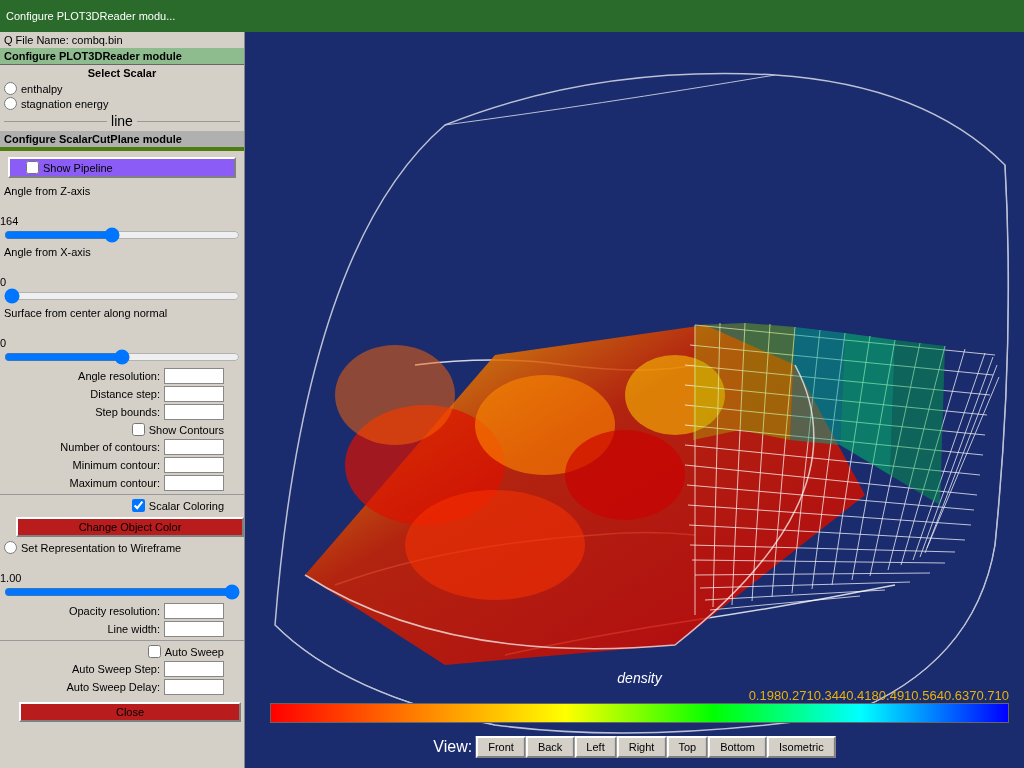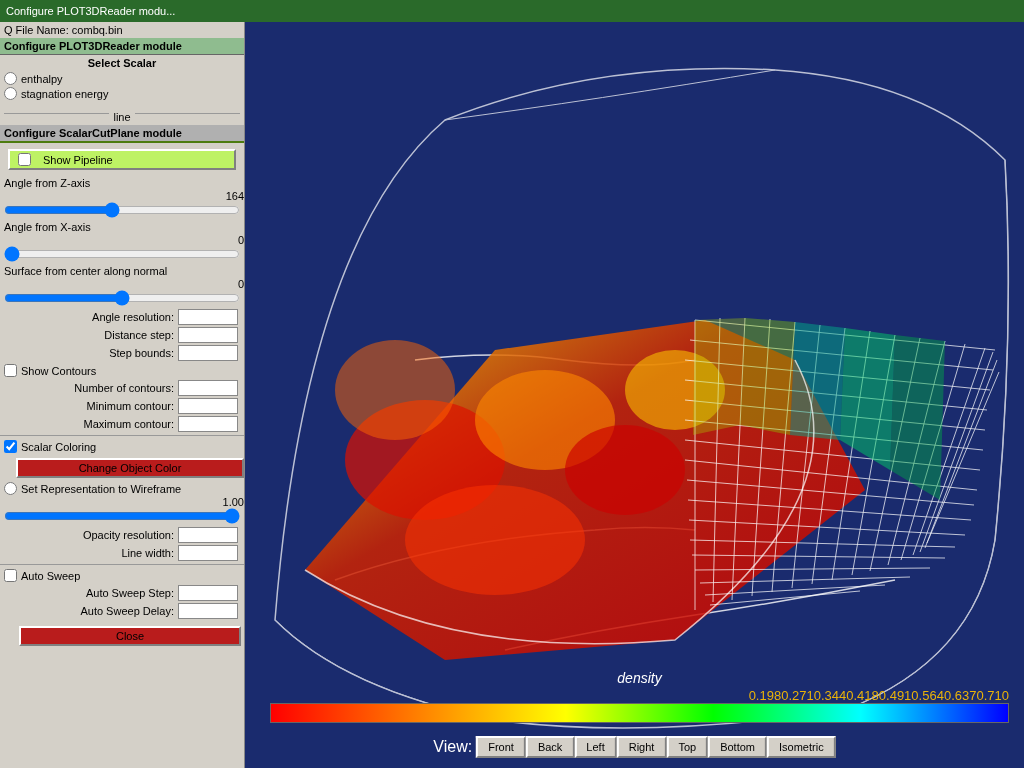--- a/index.html
+++ b/index.html
@@ -11,21 +11,21 @@
       height: 768px;
       overflow: hidden;
       display: flex;
       flex-direction: column;
     }
     #title-bar {
       background: #2a6a2a;
       color: white;
       padding: 2px 6px;
       font-size: 11px;
-      height: 22px;
+      height: 32px;
       display: flex;
       align-items: center;
     }
     #main-container {
       display: flex;
       flex: 1;
       overflow: hidden;
     }
     #left-panel {
       width: 245px;
@@ -52,51 +52,52 @@
       padding: 2px 4px;
       font-size: 11px;
       font-weight: bold;
       border-bottom: 1px solid #666;
     }
     .module-title-2 {
       background: #b0b0b0;
       padding: 2px 4px;
       font-size: 11px;
       font-weight: bold;
-      border-bottom: 2px solid #4d7c0f;
+      border-bottom: 4px solid #4d7c0f;
     }
     .select-scalar-title {
       text-align: center;
       font-size: 11px;
       font-weight: bold;
       padding: 2px;
       background: #d4d0c8;
     }
     .radio-item {
       display: flex;
       align-items: center;
       padding: 1px 4px;
       font-size: 11px;
     }
     .radio-item input[type=radio] {
       margin-right: 4px;
     }
     .checkbox-row {
       display: flex;
       align-items: center;
-      padding: 2px 4px;
-      font-size: 11px;
+      padding: 2px 20px;
+      font-size: 11px;
+      justify-content: flex-end;
     }
     .checkbox-row input[type=checkbox] {
       margin-right: 4px;
     }
     .label-value-row {
       display: flex;
       align-items: center;
-      padding: 1px 6px;
+      padding: 1px 20px;
       font-size: 11px;
     }
     .label-value-row label {
       flex: 1;
       text-align: right;
       padding-right: 4px;
     }
     .label-value-row input[type=text] {
       width: 60px;
       height: 16px;
@@ -106,22 +107,23 @@
       padding: 0 2px;
     }
     .slider-container {
       padding: 1px 4px;
     }
     .slider-container input[type=range] {
       width: 100%;
       height: 14px;
     }
     .slider-value {
-      text-align: right;
-      font-size: 11px;
+      text-align: left;
+      font-size: 11px;
+      margin-top: 17px;
     }
     .slider-label {
       font-size: 11px;
       padding: 1px 4px;
     }
     .btn {
       display: block;
       width: calc(100% - 16px);
       margin: 3px 16px;
       padding: 2px 4px;
@@ -130,27 +132,26 @@
       border-color: #ffffff #808080 #808080 #ffffff;
       font-size: 11px;
       cursor: pointer;
       text-align: center;
     }
     .pipeline-btn {
       display: flex;
       align-items: center;
       width: calc(100% - 8px);
       margin: 3px 4px;
-      padding: 2px 8px;
-      background: #bef264;
+      padding: 2px 16px;
+      background: #8b5cf6;
       border: 2px solid;
       border-color: #ffffff #808080 #808080 #ffffff;
       font-size: 11px;
       cursor: pointer;
-      gap: 8px;
     }
     .pipeline-btn input[type=checkbox] {
       margin-right: 4px;
     }
     #colorbar-container {
       position: absolute;
       bottom: 45px;
       left: 25px;
       right: 15px;
     }
@@ -238,21 +239,21 @@
       <input type="radio" name="scalar" style="">
       <span>enthalpy</span>
     </div>
     <div class="radio-item">
       <input type="radio" name="scalar" style="">
       <span>stagnation energy</span>
     </div>
 
     <div style="padding: 2px 4px; display: flex; align-items:center;">
       <div style="flex:1; height:1px; background:#999; margin-right:4px;"></div>
-      <span style="font-size:11px;margin-top:8px;">line</span>
+      <span style="font-size:14px;">line</span>
       <div style="flex:1; height:1px; background:#999; margin-left:4px;"></div>
     </div>
 
     <div class="module-title-2">
       <span>Configure ScalarCutPlane module</span>
     </div>
 
     <div style="padding: 3px 4px;">
       <button class="pipeline-btn">
         <input type="checkbox" style="">

